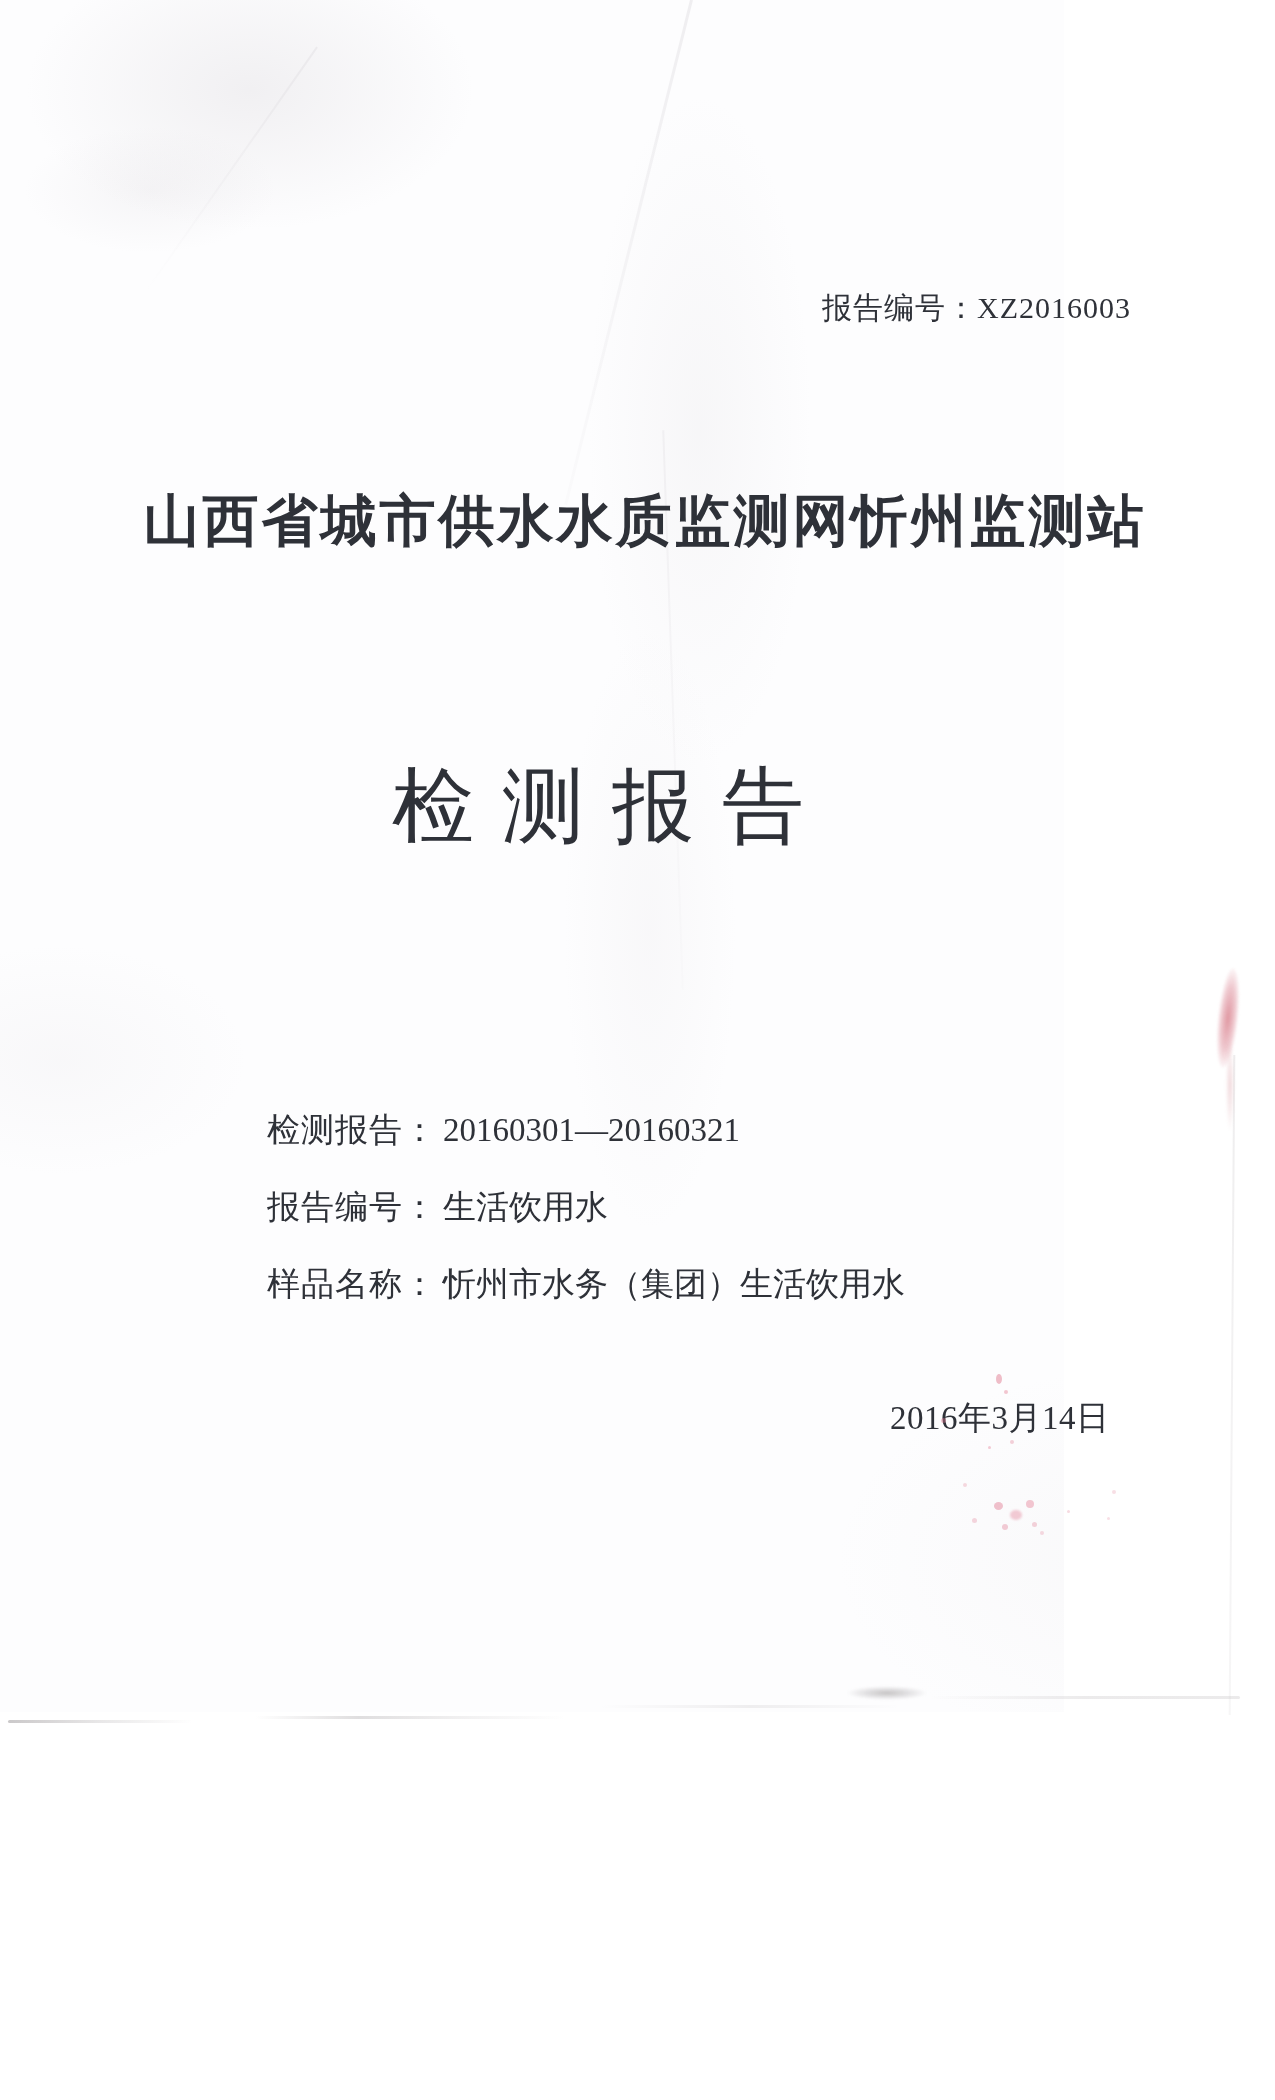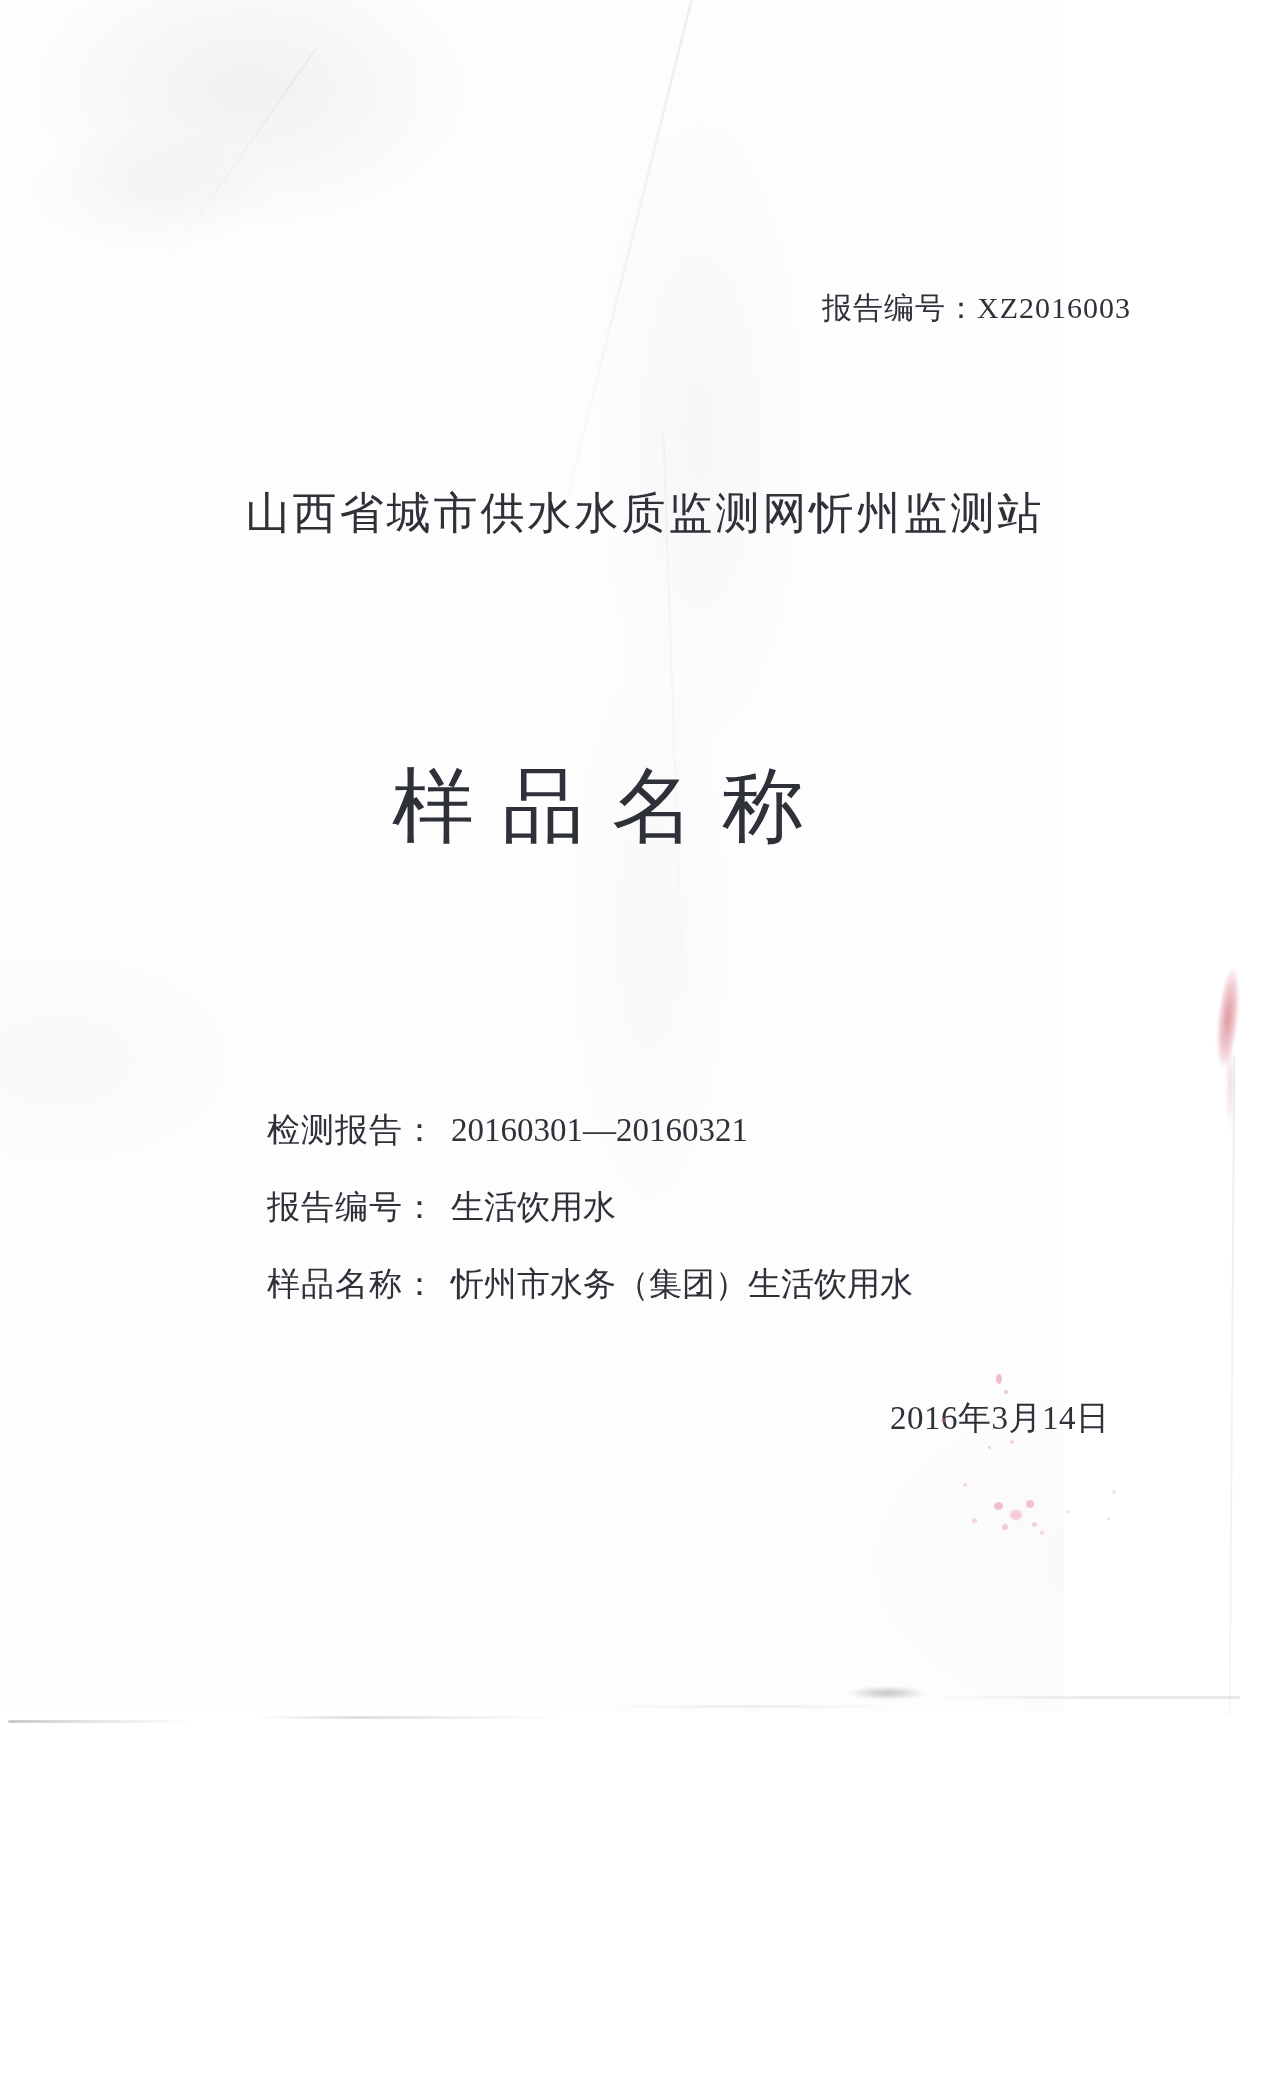--- a/index.html
+++ b/index.html
@@ -49,50 +49,50 @@
   .dot { position:absolute; border-radius:50%; pointer-events:none; }
 
   
   .ink { color:#2e3138; }
   .report-number {
     position:absolute; left:822px; top:288px; width:300px;
     font-size:30px; letter-spacing:1px; white-space:nowrap;
   }
   .org-title {
     position:absolute; left:645px; top:484px; transform:translateX(-50%);
-    font-size:44px; font-weight:400; letter-spacing:3px; white-space:nowrap;
+    font-size:56px; font-weight:700; letter-spacing:3px; white-space:nowrap;
   }
   .big-title {
     position:absolute; left:392px; top:752px;
     font-size:82px; font-weight:500; letter-spacing:28px; white-space:nowrap;
   }
   .info-block { position:absolute; left:267px; top:1108px; font-size:33px; }
   .info-row { height:77px; white-space:nowrap; }
   .info-row .label { letter-spacing:1px; }
-  .info-row .value { margin-left:14px;text-align:right; }
+  .info-row .value { margin-left:6px;text-align:right; }
   .date-line {
     position:absolute; left:890px; top:1396px;
     font-size:33px; white-space:nowrap; letter-spacing:0.5px;
   }
 </style>
 </head>
 <body>
 
 <div class="paper">
 
   <div class="crease crease-diag-1"></div>
   <div class="crease crease-diag-2"></div>
   <div class="crease crease-vert-1"></div>
   <div class="crease crease-vert-2"></div>
 
   <div class="report-number ink">报告编号：XZ2016003</div>
 
   <div class="org-title ink">山西省城市供水水质监测网忻州监测站</div>
 
-  <div class="big-title ink">样品名称</div>
+  <div class="big-title ink">检测报告</div>
 
   <div class="info-block ink">
     <div class="info-row">
       <span class="label">检测报告：</span><span class="value">20160301—20160321</span>
     </div>
     <div class="info-row">
       <span class="label">报告编号：</span><span class="value">生活饮用水</span>
     </div>
     <div class="info-row">
       <span class="label">样品名称：</span><span class="value">忻州市水务（集团）生活饮用水</span>

